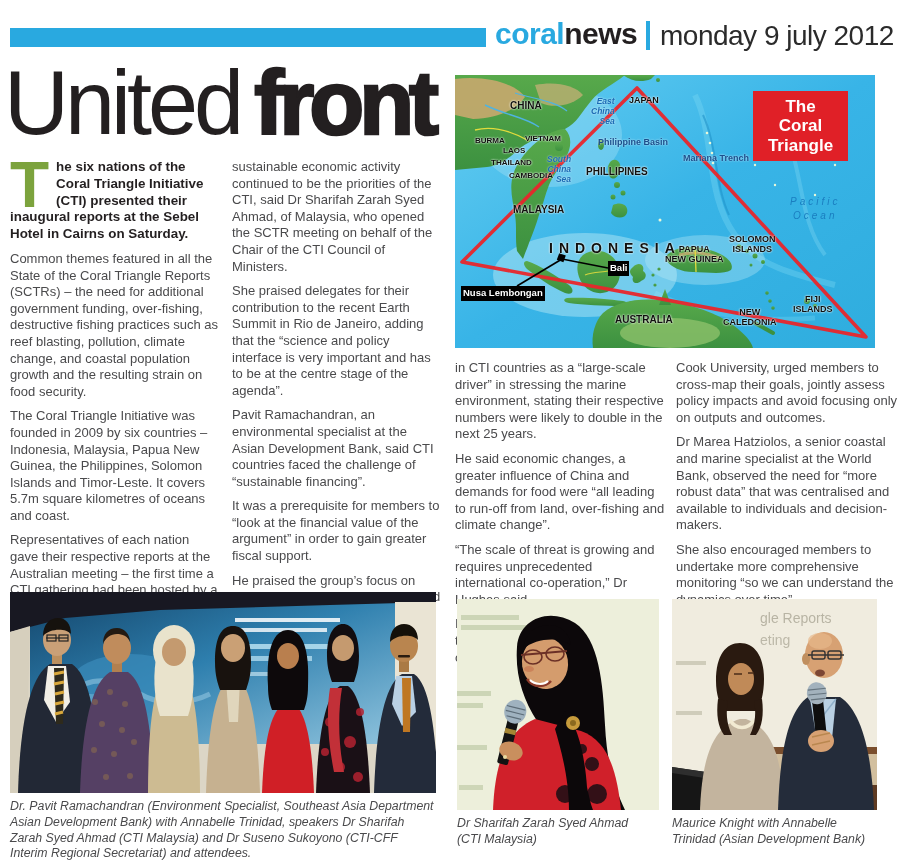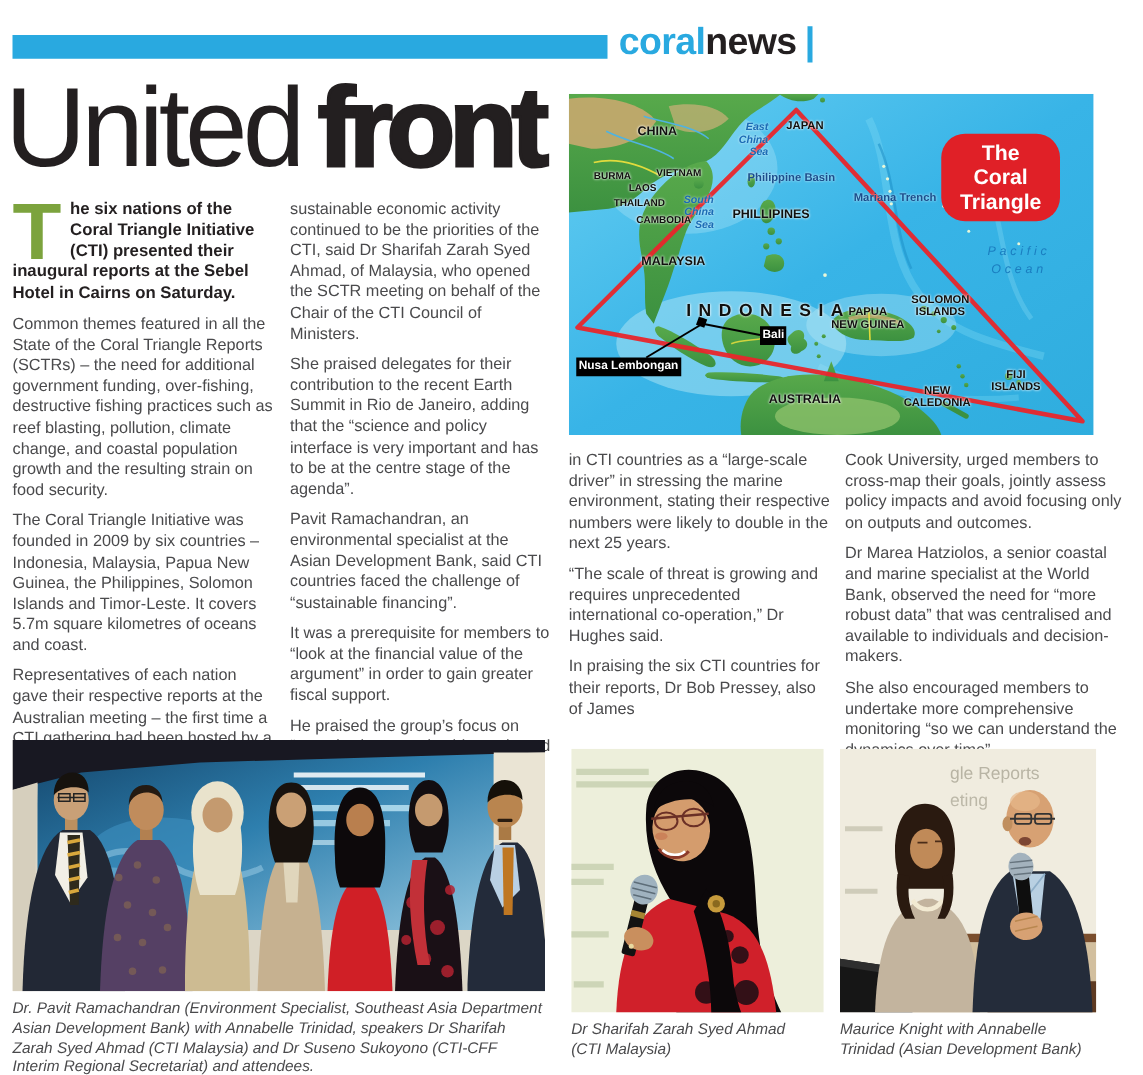--- a/index.html
+++ b/index.html
@@ -35,23 +35,23 @@
   .map-label{position:absolute;color:#10100e;font-weight:bold;font-size:9px;line-height:1.08;white-space:pre-line;
              text-shadow:0 0 2px rgba(255,255,255,.9),0 0 2px rgba(255,255,255,.7);}
   .map-label.small{font-size:8px;}
   .map-label.spread{letter-spacing:6px;font-size:14px;padding-left:20px;}
   .map-label.center{text-align:center;}
   .sea-label{position:absolute;color:#1a6bb5;font-style:italic;font-weight:bold;font-size:8.5px;line-height:1.15;
              text-align:right;white-space:pre-line;text-shadow:0 0 2px rgba(255,255,255,.8);}
   .basin-label{position:absolute;color:#1b4e8c;font-weight:bold;font-size:9px;white-space:pre-line;
                text-shadow:0 0 2px rgba(255,255,255,.8);}
   .ocean-label{position:absolute;color:#1a7ec0;font-style:italic;font-weight:normal;font-size:10px;letter-spacing:3px;}
-  .coral-box{position:absolute;left:298px;top:32px;width:95px;height:70px;background:#e02027;color:#fff;
+  .coral-box{position:absolute;left:298px;top:16px;width:95px;height:70px;background:#e02027;color:#fff;
              display:flex;align-items:center;justify-content:center;text-align:center;
-             font-weight:bold;font-size:17px;line-height:1.15;border-radius:19px;}
+             font-weight:bold;font-size:17px;line-height:1.15;}
   .coral-box span{display:block;width:70px;}
   .tag{position:absolute;background:#000;color:#fff;font-weight:bold;font-size:9.5px;line-height:14px;padding:0 2px;height:15px;}
   .tag-bali{left:153px;top:186px;}
   .tag-nusa{left:6px;top:211px;}
 
   
   .photo{position:absolute;margin:0;}
   .photo-left{left:10px;top:592px;width:426px;height:201px;}
   .photo-mid{left:457px;top:599px;width:202px;height:211px;}
   .photo-right{left:672px;top:599px;width:173px;height:211px;}
@@ -61,20 +61,21 @@
   .cap3{left:672px;top:816px;width:208px;}
 </style>
 </head>
 <body>
 
 <div class="page">
 
   <div class="mast-bar"></div>
   <div class="brand"><span class="coral">coral</span><span class="news">news</span></div>
   <div class="brand-div"></div>
+  <div class="mast-date">monday 9 july 2012</div>
 
   <h1 class="headline"><span class="hl-light">United</span><span class="hl-bold">front</span></h1>
 
   <div class="col col1">
     <p class="intro"><span class="dropcap">T</span><span>he six nations of the Coral Triangle Initiative (CTI) presented their inaugural reports at the Sebel Hotel in Cairns on Saturday.</span></p>
     <p>Common themes featured in all the State of the Coral Triangle Reports (SCTRs) – the need for additional government funding, over-fishing, destructive fishing practices such as reef blasting, pollution, climate change, and coastal population growth and the resulting strain on food security.</p>
     <p>The Coral Triangle Initiative was founded in 2009 by six countries – Indonesia, Malaysia, Papua New Guinea, the Philippines, Solomon Islands and Timor-Leste. It covers 5.7m square kilometres of oceans and coast.</p>
     <p>Representatives of each nation gave their respective reports at the Australian meeting – the first time a CTI gathering had been hosted by a non-member.</p>
     <p>Food security, marine protection and</p>
   </div>
@@ -213,20 +214,21 @@
     <div class="map-label center" style="left:338px;top:220px;">FIJI
 ISLANDS</div>
     <div class="ocean-label" style="left:335px;top:121px;">Pacific</div>
     <div class="ocean-label" style="left:338px;top:135px;">Ocean</div>
     <div class="tag tag-bali">Bali</div>
     <div class="tag tag-nusa">Nusa Lembongan</div>
   </figure>
 
   <div class="col col3">
     <p>in CTI countries as a “large-scale driver” in stressing the marine environment, stating their respective numbers were likely to double in the next 25 years.</p>
+    <p>He said economic changes, a greater influence of China and demands for food were “all leading to run-off from land, over-fishing and climate change”.</p>
     <p>“The scale of threat is growing and requires unprecedented international co-operation,” Dr Hughes said.</p>
     <p>In praising the six CTI countries for their reports, Dr Bob Pressey, also of James</p>
   </div>
 
   <div class="col col4">
     <p>Cook University, urged members to cross-map their goals, jointly assess policy impacts and avoid focusing only on outputs and outcomes.</p>
     <p>Dr Marea Hatziolos, a senior coastal and marine specialist at the World Bank, observed the need for “more robust data” that was centralised and available to individuals and decision-makers.</p>
     <p>She also encouraged members to undertake more comprehensive monitoring “so we can understand the dynamics over time”.</p>
   </div>
 

